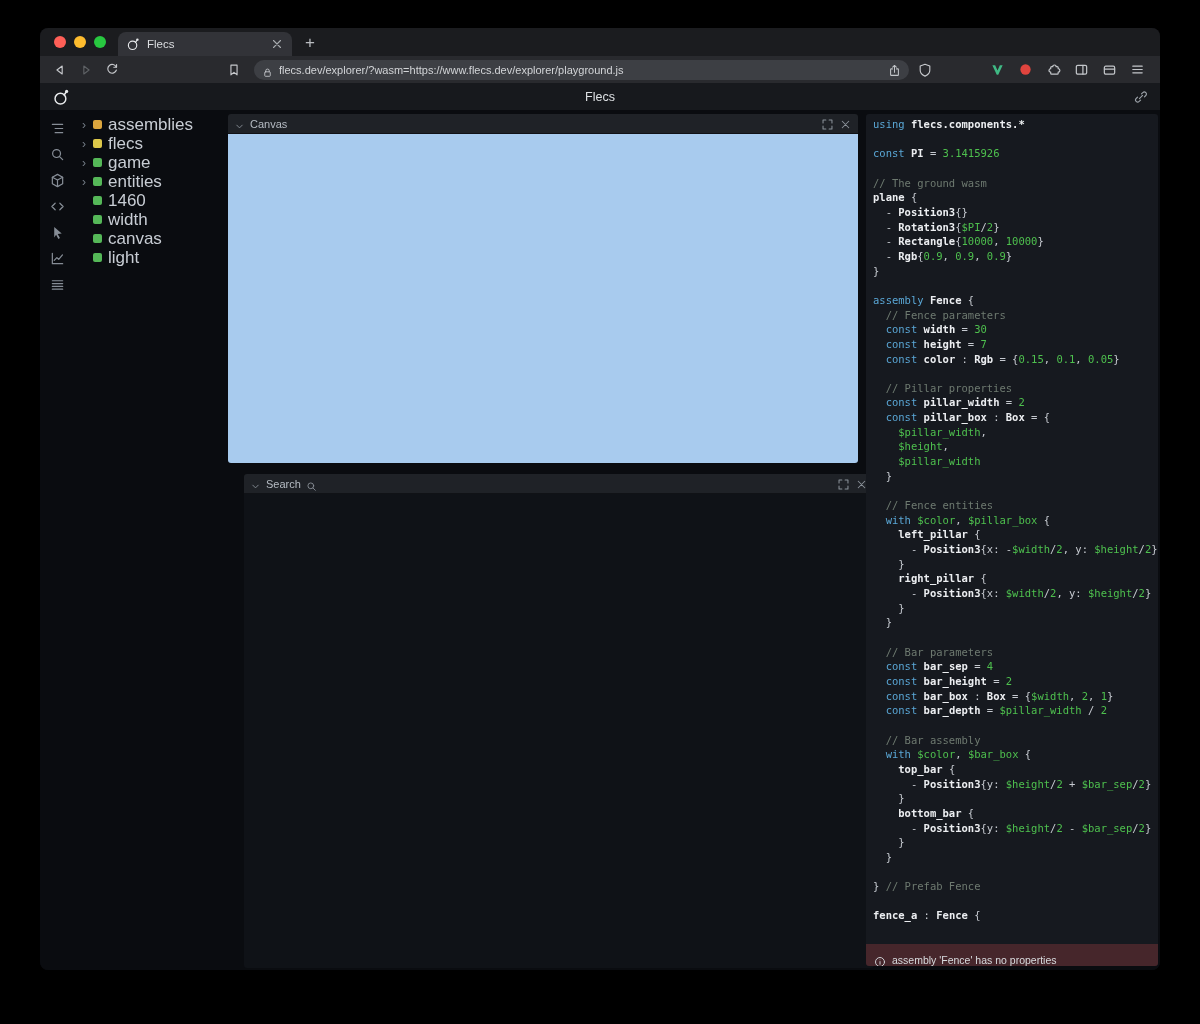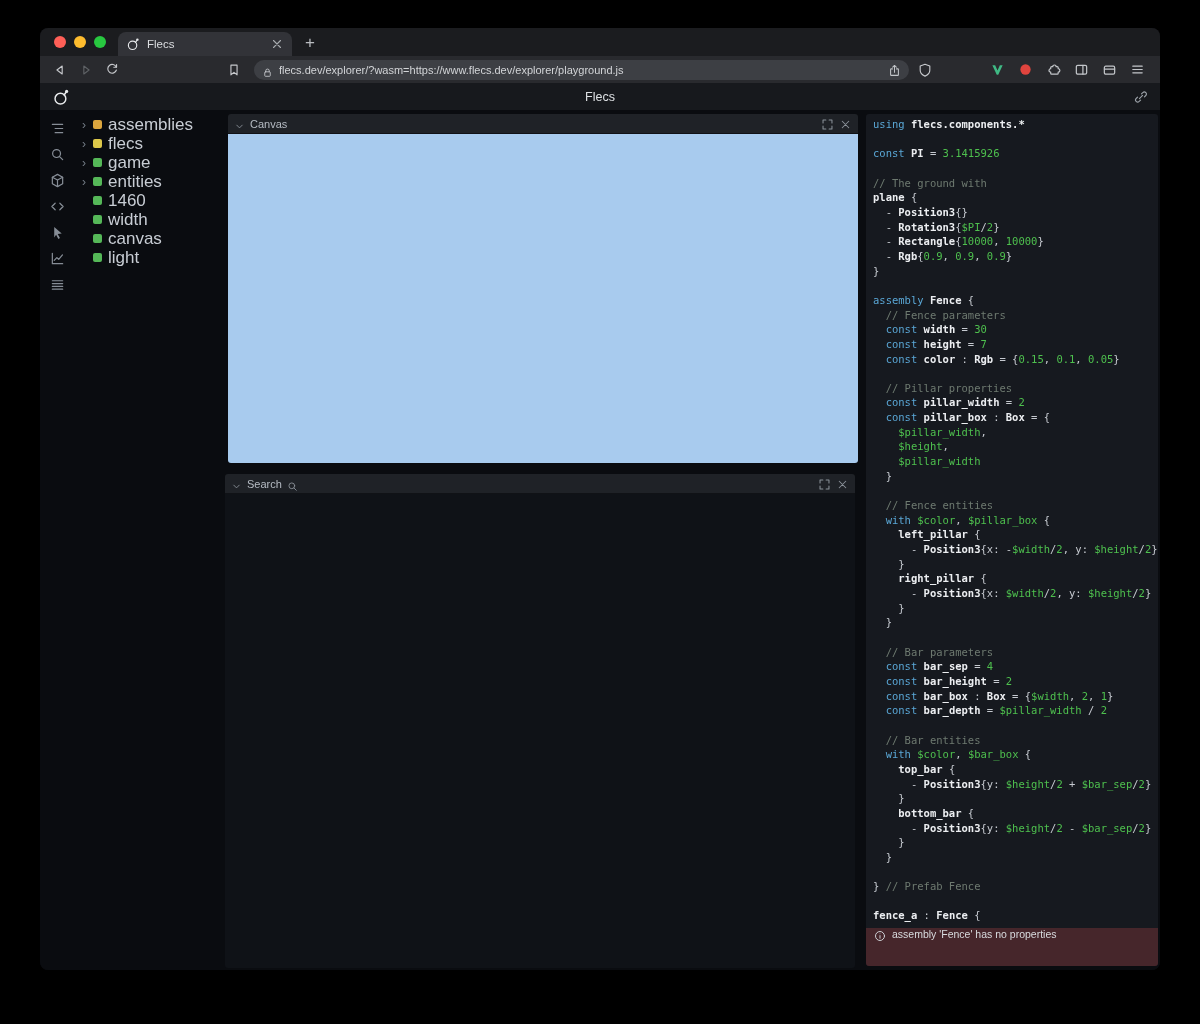--- a/index.html
+++ b/index.html
@@ -61,31 +61,31 @@
   .ph-chev { width:11px; height:11px; color:#8a9199; }
   .ph-title { font-size:11px; color:#b5bbc3; }
   .ph-mag { width:11px; height:11px; color:#8a9199; }
   .ph-spacer { flex:1; }
   .ph-btn { width:13px; height:13px; color:#8a9199; }
   .ph-btn svg, .ph-chev svg, .ph-mag svg { width:100%; height:100%; }
 
   .panel-canvas { left:188px; top:4px; width:630px; height:349px; }
   .canvas-body { flex:1; }
 
-  .panel-search { left:185px; top:364px; width:630px; height:494px; }
+  .panel-search { left:204px; top:364px; width:630px; height:494px; }
   .search-body { flex:1; background:#0f1217; }
 
   .panel-editor { left:826px; top:4px; width:292px; height:852px; background:#16191f; }
   .code-area { flex:1; overflow:hidden; padding:3px 4px 0 7px; }
   .code-line { font-family:"DejaVu Sans Mono", monospace; font-size:10.5px; line-height:14.65px;
                white-space:pre; min-height:14.65px; }
   .t-k{color:#5aa7d6} .t-b{color:#eceef1;font-weight:700} .t-p{color:#c6cad0}
   .t-c{color:#6e7a70} .t-n{color:#4ec04e} .t-v{color:#4ec04e}
 
-  .error-bar { height:38px; background:#46262b; display:flex; align-items:flex-start; gap:6px;
+  .error-bar { height:22px; background:#46262b; display:flex; align-items:flex-end; gap:6px;
                padding:0 8px; flex:0 0 auto; }
   .error-bar .info { width:12px; height:12px; color:#cfd2d6; flex:0 0 auto; }
   .error-bar .etext { font-size:10.5px; color:#d8dbde; white-space:nowrap; }
 </style>
 </head>
 <body>
 
 <div class="screen">
   <div class="window">
 
@@ -320,21 +320,21 @@
         </div>
         <div class="search-body"></div>
       </div>
 
       <div class="panel panel-editor">
         <div class="code-area">
             <div class="code-line"><span class="t-k">using</span><span class="t-p"> </span><span class="t-b">flecs.components.*</span></div>
             <div class="code-line">&nbsp;</div>
             <div class="code-line"><span class="t-k">const</span><span class="t-p"> </span><span class="t-b">PI</span><span class="t-p"> = </span><span class="t-n">3.1415926</span></div>
             <div class="code-line">&nbsp;</div>
-            <div class="code-line"><span class="t-c">// The ground with</span></div>
+            <div class="code-line"><span class="t-c">// The ground wasm</span></div>
             <div class="code-line"><span class="t-b">plane</span><span class="t-p"> {</span></div>
             <div class="code-line"><span class="t-p">  - </span><span class="t-b">Position3</span><span class="t-p">{}</span></div>
             <div class="code-line"><span class="t-p">  - </span><span class="t-b">Rotation3</span><span class="t-p">{</span><span class="t-v">$PI</span><span class="t-p">/</span><span class="t-n">2</span><span class="t-p">}</span></div>
             <div class="code-line"><span class="t-p">  - </span><span class="t-b">Rectangle</span><span class="t-p">{</span><span class="t-n">10000</span><span class="t-p">, </span><span class="t-n">10000</span><span class="t-p">}</span></div>
             <div class="code-line"><span class="t-p">  - </span><span class="t-b">Rgb</span><span class="t-p">{</span><span class="t-n">0.9</span><span class="t-p">, </span><span class="t-n">0.9</span><span class="t-p">, </span><span class="t-n">0.9</span><span class="t-p">}</span></div>
             <div class="code-line"><span class="t-p">}</span></div>
             <div class="code-line">&nbsp;</div>
             <div class="code-line"><span class="t-k">assembly</span><span class="t-p"> </span><span class="t-b">Fence</span><span class="t-p"> {</span></div>
             <div class="code-line"><span class="t-c">  // Fence parameters</span></div>
             <div class="code-line"><span class="t-p">  </span><span class="t-k">const</span><span class="t-p"> </span><span class="t-b">width</span><span class="t-p"> = </span><span class="t-n">30</span></div>
@@ -358,21 +358,21 @@
             <div class="code-line"><span class="t-p">      - </span><span class="t-b">Position3</span><span class="t-p">{x: </span><span class="t-v">$width</span><span class="t-p">/</span><span class="t-n">2</span><span class="t-p">, y: </span><span class="t-v">$height</span><span class="t-p">/</span><span class="t-n">2</span><span class="t-p">}</span></div>
             <div class="code-line"><span class="t-p">    }</span></div>
             <div class="code-line"><span class="t-p">  }</span></div>
             <div class="code-line">&nbsp;</div>
             <div class="code-line"><span class="t-c">  // Bar parameters</span></div>
             <div class="code-line"><span class="t-p">  </span><span class="t-k">const</span><span class="t-p"> </span><span class="t-b">bar_sep</span><span class="t-p"> = </span><span class="t-n">4</span></div>
             <div class="code-line"><span class="t-p">  </span><span class="t-k">const</span><span class="t-p"> </span><span class="t-b">bar_height</span><span class="t-p"> = </span><span class="t-n">2</span></div>
             <div class="code-line"><span class="t-p">  </span><span class="t-k">const</span><span class="t-p"> </span><span class="t-b">bar_box</span><span class="t-p"> : </span><span class="t-b">Box</span><span class="t-p"> = {</span><span class="t-v">$width</span><span class="t-p">, </span><span class="t-n">2</span><span class="t-p">, </span><span class="t-n">1</span><span class="t-p">}</span></div>
             <div class="code-line"><span class="t-p">  </span><span class="t-k">const</span><span class="t-p"> </span><span class="t-b">bar_depth</span><span class="t-p"> = </span><span class="t-v">$pillar_width</span><span class="t-p"> / </span><span class="t-n">2</span></div>
             <div class="code-line">&nbsp;</div>
-            <div class="code-line"><span class="t-c">  // Bar entities</span></div>
+            <div class="code-line"><span class="t-c">  // Bar assembly</span></div>
             <div class="code-line"><span class="t-p">  </span><span class="t-k">with</span><span class="t-p"> </span><span class="t-v">$color</span><span class="t-p">, </span><span class="t-v">$bar_box</span><span class="t-p"> {</span></div>
             <div class="code-line"><span class="t-p">    </span><span class="t-b">top_bar</span><span class="t-p"> {</span></div>
             <div class="code-line"><span class="t-p">      - </span><span class="t-b">Position3</span><span class="t-p">{y: </span><span class="t-v">$height</span><span class="t-p">/</span><span class="t-n">2</span><span class="t-p"> + </span><span class="t-v">$bar_sep</span><span class="t-p">/</span><span class="t-n">2</span><span class="t-p">}</span></div>
             <div class="code-line"><span class="t-p">    }</span></div>
             <div class="code-line"><span class="t-p">    </span><span class="t-b">bottom_bar</span><span class="t-p"> {</span></div>
             <div class="code-line"><span class="t-p">      - </span><span class="t-b">Position3</span><span class="t-p">{y: </span><span class="t-v">$height</span><span class="t-p">/</span><span class="t-n">2</span><span class="t-p"> - </span><span class="t-v">$bar_sep</span><span class="t-p">/</span><span class="t-n">2</span><span class="t-p">}</span></div>
             <div class="code-line"><span class="t-p">    }</span></div>
             <div class="code-line"><span class="t-p">  }</span></div>
             <div class="code-line">&nbsp;</div>
             <div class="code-line"><span class="t-p">} </span><span class="t-c">// Prefab Fence</span></div>

